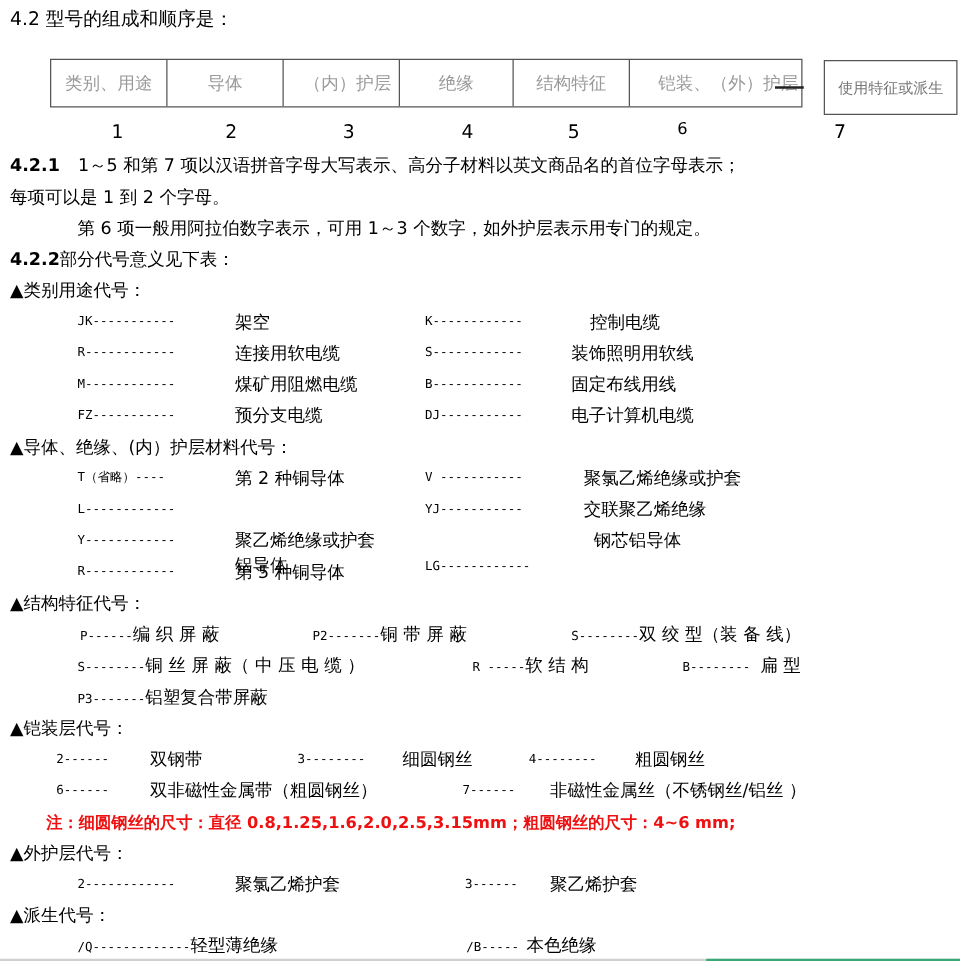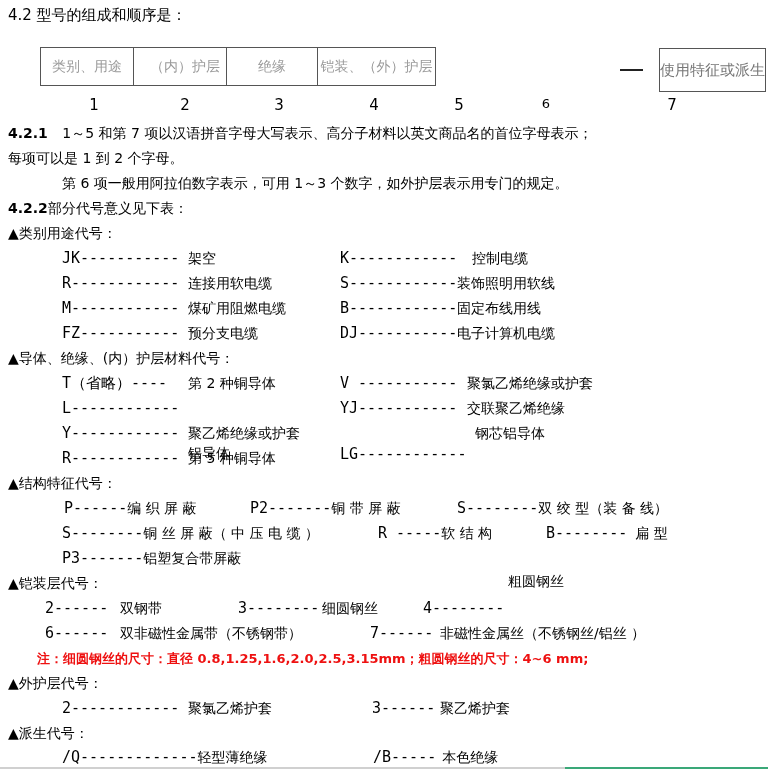--- a/index.html
+++ b/index.html
@@ -1,44 +1,46 @@
 <!DOCTYPE html>
 <html><head>
 <meta charset="utf-8">
 <style>
   html, body { margin: 0; padding: 0; background: #ffffff; }
   body {
     width: 768px; height: 769px; position: relative; overflow: hidden;
     font-family: "DejaVu Sans", sans-serif; color: #000; font-size: 14px;
   }
   .abs { position: absolute; white-space: nowrap; line-height: 18px; }
-  .mono { font-family: "DejaVu Sans Mono", "Liberation Mono", monospace; font-size: 15px; }
+  .mono { font-family: "DejaVu Sans Mono", "Liberation Mono", monospace; font-size: 10px; }
   .heading { font-size: 14px; }
   .num-bold { font-weight: bold; }
   
   .diag-row { position: absolute; left: 40px; top: 47px; height: 39px; display: flex; border: 1.5px solid #555; box-sizing: border-box; }
   .diag-cell { height: 100%; box-sizing: border-box; border-right: 1.5px solid #555; display: flex; align-items: center; justify-content: center; color: #9a9a9a; font-size: 14px; font-family: "DejaVu Serif", serif; }
   .diag-cell:last-child { border-right: none; }
-  .diag-box7 { position: absolute; left: 659px; top: 48px; width: 107px; height: 44px; border: 1.5px solid #555; box-sizing: border-box; display: flex; align-items: center; justify-content: center; color: #777; font-family: "DejaVu Serif", serif; font-size: 15px; }
+  .diag-box7 { position: absolute; left: 659px; top: 48px; width: 107px; height: 44px; border: 1.5px solid #555; box-sizing: border-box; display: flex; align-items: center; justify-content: center; color: #777; font-family: "DejaVu Serif", serif; font-size: 12px; }
   .diag-connector { position: absolute; left: 620px; top: 69px; width: 23px; height: 1.5px; background: #222; }
   .diag-num { position: absolute; top: 96px; font-size: 15px; text-align: center; width: 20px; }
   .red-note { color: #ee1111; font-weight: bold; font-size: 13px; }
   .bottom-line-gray { position: absolute; left: 0; top: 767px; width: 768px; height: 2px; background: #d0d0d0; }
   .bottom-line-green { position: absolute; left: 565px; top: 767px; width: 203px; height: 2px; background: #3aa878; }
 </style>
 </head>
 <body>
 
 <div class="abs heading" style="left:8px; top:6px; font-size:15px;">4.2 型号的组成和顺序是：</div>
 
 <div class="diag-row">
   <div class="diag-cell" style="width:93px;">类别、用途</div>
+  <div class="diag-cell" style="width:93px;">导体</div>
   <div class="diag-cell" style="width:93px; justify-content:flex-end; padding-right:6px;">（内）护层</div>
   <div class="diag-cell" style="width:91px;">绝缘</div>
-  <div class="diag-cell" style="width:117px;">铠装、（外）护层</div>
+  <div class="diag-cell" style="width:93px;">结构特征</div>
+  <div class="diag-cell" style="width:117px;margin-left:20px;">铠装、（外）护层</div>
 </div>
 <div class="diag-connector"></div>
 <div class="diag-box7">使用特征或派生</div>
 
 <div class="diag-num" style="left:84px;">1</div>
 <div class="diag-num" style="left:175px;">2</div>
 <div class="diag-num" style="left:269px;">3</div>
 <div class="diag-num" style="left:364px;">4</div>
 <div class="diag-num" style="left:449px;">5</div>
 <div class="diag-num" style="left:536px; font-size:13px;">6</div>
@@ -113,23 +115,23 @@
 <div class="abs" style="left:62px; top:549px;">
   <span class="mono">P3-------</span><span>铝塑复合带屏蔽</span>
 </div>
 
 <div class="abs" style="left:8px; top:574px;">▲铠装层代号：</div>
 <div class="abs mono" style="left:45px; top:599px;">2------</div>
 <div class="abs" style="left:120px; top:599px;">双钢带</div>
 <div class="abs mono" style="left:238px; top:599px;">3--------</div>
 <div class="abs" style="left:322px; top:599px;">细圆钢丝</div>
 <div class="abs mono" style="left:423px; top:599px;">4--------</div>
-<div class="abs" style="left:508px; top:572px;">粗圆钢丝</div>
+<div class="abs" style="left:508px; top:599px;">粗圆钢丝</div>
 <div class="abs mono" style="left:45px; top:624px;">6------</div>
-<div class="abs" style="left:120px; top:624px;">双非磁性金属带（不锈钢带）</div>
+<div class="abs" style="left:120px; top:624px;">双非磁性金属带（粗圆钢丝）</div>
 <div class="abs mono" style="left:370px; top:624px;">7------</div>
 <div class="abs" style="left:440px; top:624px;">非磁性金属丝（不锈钢丝/铝丝 ）</div>
 <div class="abs red-note" style="left:37px; top:650px;">注：细圆钢丝的尺寸：直径 0.8,1.25,1.6,2.0,2.5,3.15mm；粗圆钢丝的尺寸：4~6 mm;</div>
 
 <div class="abs" style="left:8px; top:674px;">▲外护层代号：</div>
 <div class="abs mono" style="left:62px; top:699px;">2------------</div>
 <div class="abs" style="left:188px; top:699px;">聚氯乙烯护套</div>
 <div class="abs mono" style="left:372px; top:699px;">3------</div>
 <div class="abs" style="left:440px; top:699px;">聚乙烯护套</div>
 

